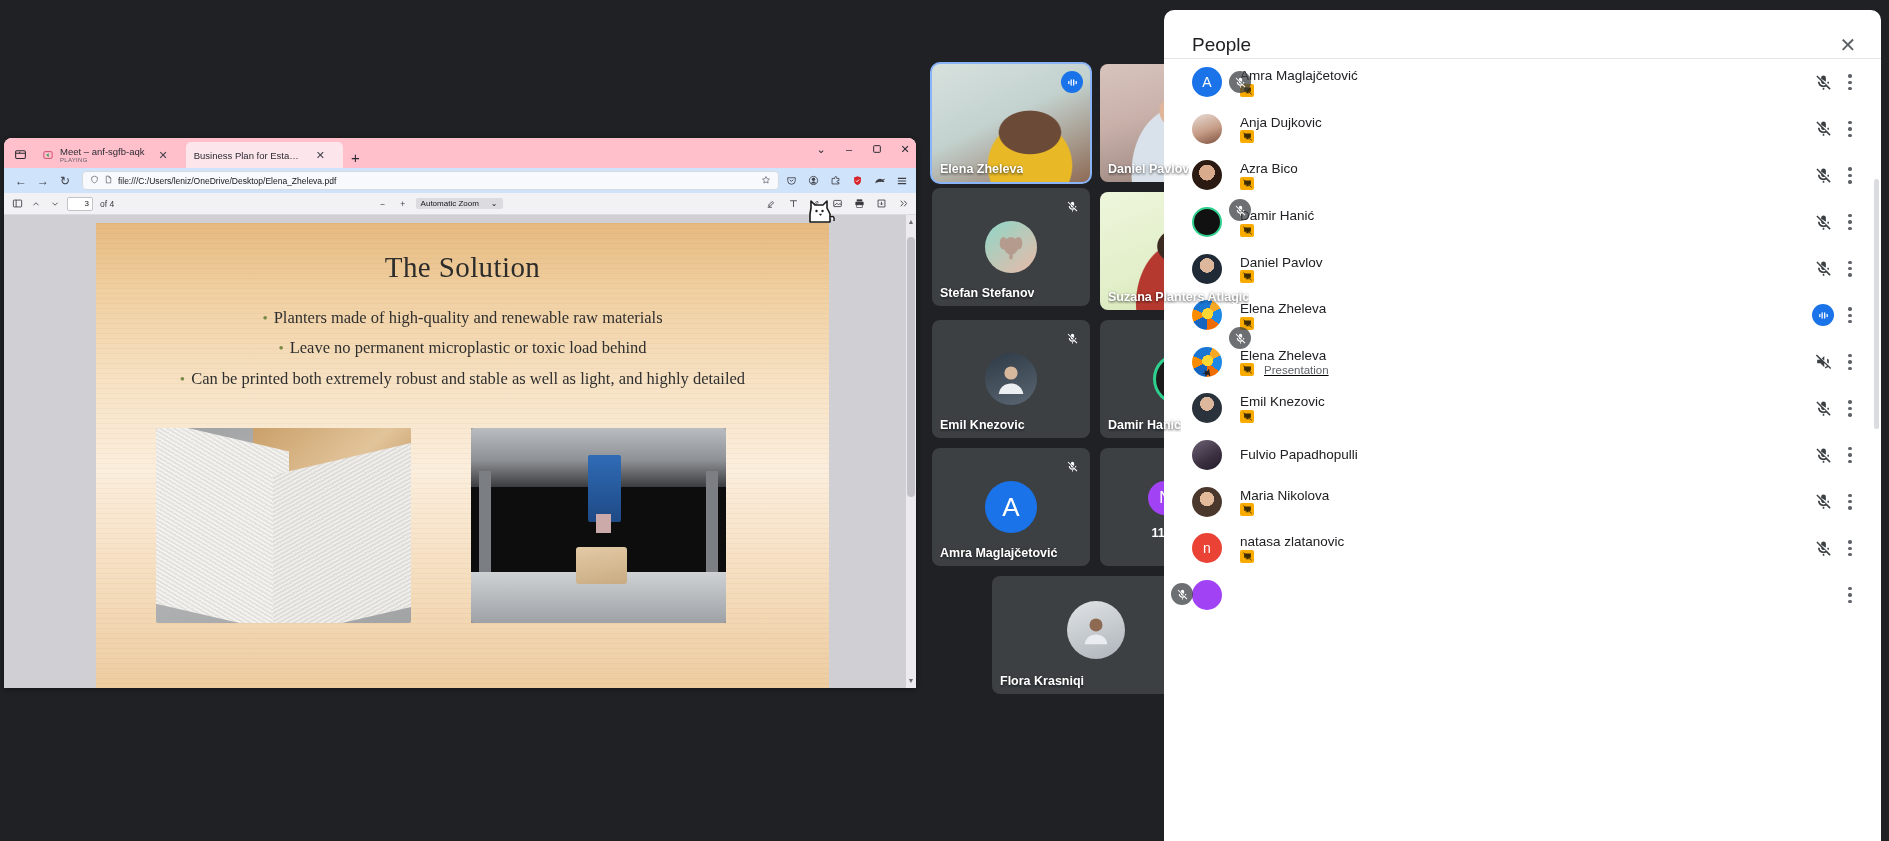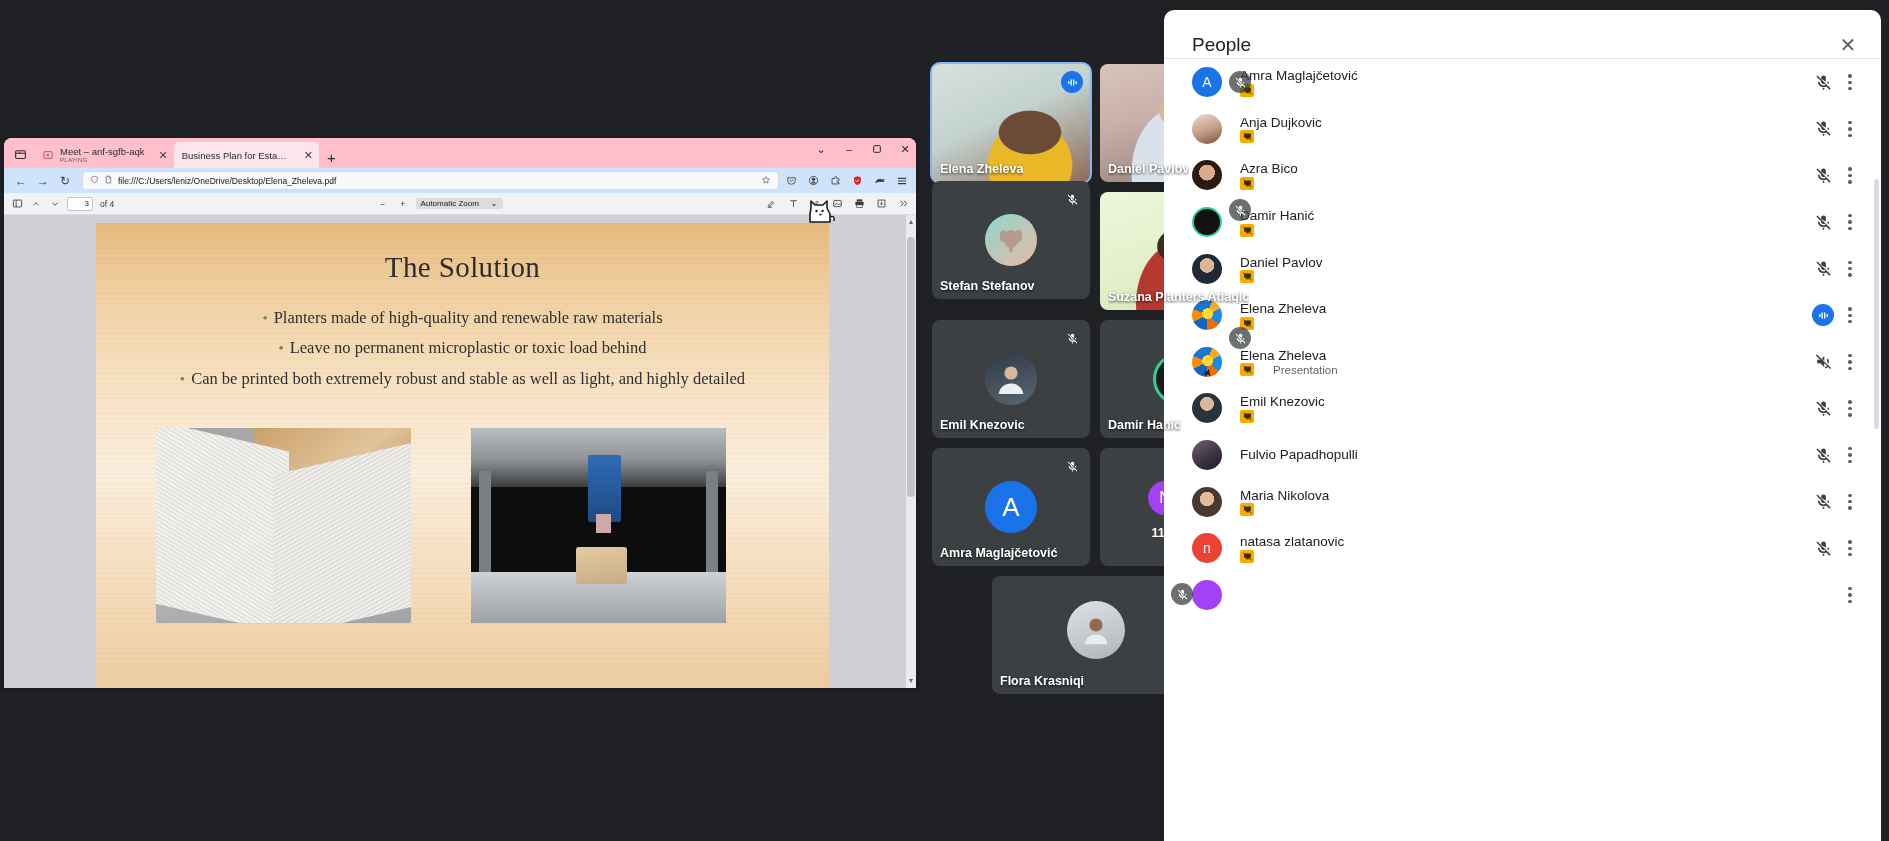--- a/index.html
+++ b/index.html
@@ -47,21 +47,21 @@
   }
   #ff-tabstrip {
     height: 30px; background: #ffc0cb; display: flex; align-items: flex-end;
     padding: 0 2px; position: relative;
   }
   #ff-listall {
     width: 28px; height: 28px; display: flex; align-items: center; justify-content: center;
   }
   .ff-tab {
     height: 26px; display: flex; align-items: center; gap: 6px;
-    padding: 0 6px 0 8px; border-radius: 5px 5px 0 0; position: relative;
+    padding: 0 18px 0 8px; border-radius: 5px 5px 0 0; position: relative;
     font-size: 9.5px; color: #2b2a33; min-width: 120px;
   }
   .ff-tab.active { background: #fde6eb; }
   .ff-tab .tab-fav { width: 12px; height: 12px; flex: none; position: relative; }
   .ff-tab .tab-labels { display: flex; flex-direction: column; line-height: 1.05; min-width: 0; }
   .ff-tab .tab-title { white-space: nowrap; overflow: hidden; text-overflow: ellipsis; max-width: 108px; }
   .ff-tab .tab-sub { font-size: 6px; color: #5b5b66; letter-spacing: .3px; }
   .ff-tab .tab-x { margin-left: auto; font-size: 11px; color: #44414d; padding-left: 8px; }
   #ff-newtab { font-size: 15px; color: #2b2a33; padding: 0 8px 3px 8px; line-height: 1; }
   #ff-wincontrols {
@@ -214,21 +214,21 @@
   #people-list { height: 700px; overflow: hidden; padding: 0 18px 0 28px; position: relative; }
   .prow { display: flex; align-items: center; height: 46.6px; }
   .prow .pav {
     width: 30px; height: 30px; border-radius: 50%; flex: none; position: relative;
     display: flex; align-items: center; justify-content: center; color: #fff; font-size: 14px;
     overflow: visible;
   }
   .prow .pav .circ { position: absolute; inset: 0; border-radius: 50%; overflow: hidden; }
   .prow .pinfo { flex: 1; margin-left: 18px; min-width: 0; }
   .prow .pname { font-size: 13.5px; color: #202124; line-height: 1.2; white-space: nowrap; }
-  .prow .pmeta { display: flex; align-items: center; gap: 19px; margin-top: 0; height: 12px; }
+  .prow .pmeta { display: flex; align-items: center; gap: 10px; margin-top: 0; height: 12px; text-decoration: underline; }
   .prow .yb {
     width: 14px; height: 13px; background: #f9ab00; border-radius: 2px;
     display: flex; align-items: center; justify-content: center; flex: none;
   }
   .prow .psub { font-size: 11.5px; color: #5f6368; }
   .prow .picon { width: 28px; display: flex; align-items: center; justify-content: center; flex: none; }
   .prow .picon.speak {
     width: 22px; height: 22px; border-radius: 50%; background: #1a73e8; margin-right: 3px;
   }
   .prow .pdots { width: 26px; display: flex; flex-direction: column; align-items: center; gap: 3px; flex: none; }
@@ -487,21 +487,21 @@
       <div class="bg" style="background:linear-gradient(165deg,#d8c3bd 0%,#c9b1aa 40%,#8e7a72 100%);"></div>
       <div class="bg" style="background:radial-gradient(ellipse at 50% 40%,#e0b59a 0 17%,transparent 18%), radial-gradient(ellipse at 50% 92%,#d9e2ea 0 42%,transparent 43%);"></div>
       <div class="mic-badge">
         <svg viewBox="0 0 24 24" width="13" height="13" fill="#fff">
             <path d="M15 11V6a3 3 0 00-6 0v1.2l6 3.8zM4.3 3L3 4.3l6 6V11a3 3 0 004.4 2.6l1.3 1.3A5 5 0 017 11H5a7 7 0 0010.4 6.1L19.7 21 21 19.7 4.3 3zM17 11a5 5 0 01-.3 1.7l1.5 1.5A7 7 0 0019 11h-2zM11 18.9V21h2v-2.1l-1-.1-1 .1z"></path>
           </svg>
       </div>
       <div class="tname">Daniel Pavlov</div>
     </div>
 
-    <div class="tile" style="left:2px;  top:119px; width:158px; height:118px;">
+    <div class="tile" style="left:2px;  top:126px; width:158px; height:118px;">
       <div class="av" style="background:linear-gradient(140deg,#8fd7c8,#e9b9a8);">
         <svg viewBox="0 0 24 24" width="30" height="30" fill="#b49b8d">
             <ellipse cx="12" cy="11" rx="6" ry="7"></ellipse>
             <ellipse cx="6" cy="9" rx="3" ry="5"></ellipse>
             <ellipse cx="18" cy="9" rx="3" ry="5"></ellipse>
             <rect x="10.6" y="14" width="2.8" height="8" rx="1.4"></rect>
           </svg>
       </div>
       <div class="mic-badge">
         <svg viewBox="0 0 24 24" width="13" height="13" fill="#fff">

